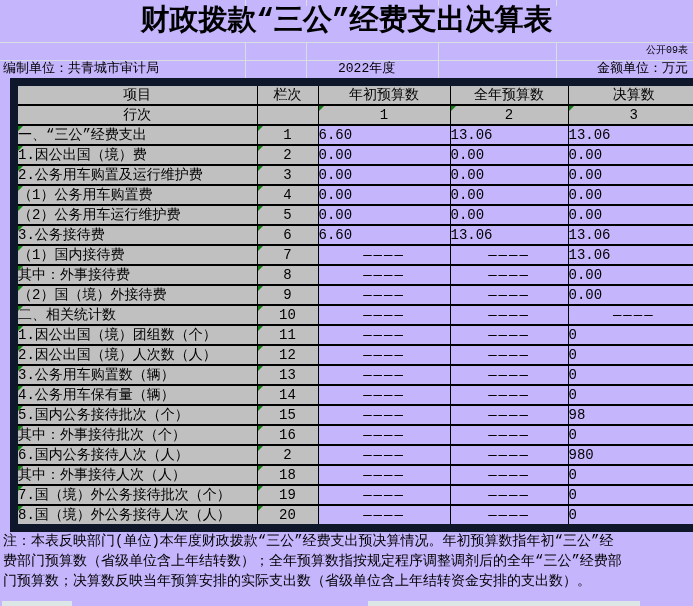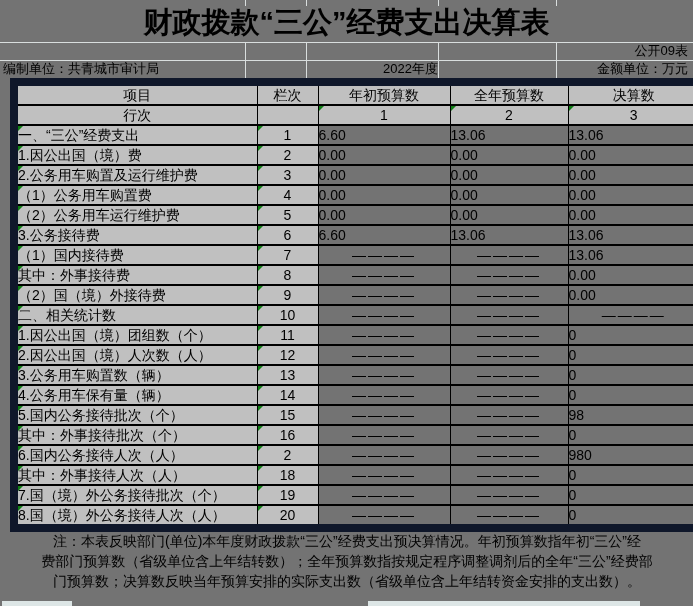--- a/index.html
+++ b/index.html
@@ -1,36 +1,36 @@
 <!DOCTYPE html>
 <html><head>
 <meta charset="utf-8">
 <style>
   html,body{margin:0;padding:0;background:#fff;}
   .page{
-    position:relative;width:693px;height:606px;background:#737373;
-    font-family:Liberation Sans, sans-serif;color:#000;
+    position:relative;width:693px;height:606px;background:#c4b5fd;
+    font-family:Liberation Mono, monospace;color:#000;
     overflow:hidden;
   }
   
   .vline{position:absolute;width:1px;background:#d9dede;}
   .hline{position:absolute;height:1px;background:#d9dede;}
 
   .title{
     position:absolute;top:2px;left:0;width:693px;height:40px;
     line-height:40px;text-align:center;font-size:29px;font-weight:bold;
     white-space:nowrap;
   }
   .meta1{
     position:absolute;top:42px;left:0;width:688px;height:18px;
-    font-size:13px;line-height:18px;text-align:right;
+    font-size:10px;line-height:18px;text-align:right;
   }
   .meta2{position:absolute;top:60px;left:0;width:693px;height:32px;font-size:13px;line-height:18px;}
   .meta2 .left{position:absolute;left:3px;top:0;}
-  .meta2 .mid{position:absolute;left:306px;width:132px;top:0;text-align:right;}
+  .meta2 .mid{position:absolute;left:306px;width:132px;top:0;text-align:left;padding-left:32px;}
   .meta2 .right{position:absolute;right:5px;top:0;}
 
   table.sheet{
     position:absolute;top:78px;left:10px;width:689px;
     border-collapse:collapse;table-layout:fixed;
     border:8px solid #0f172a;
   }
   table.sheet td{
     border:1px solid #000;border-bottom-width:2px;
     padding:0;height:18px;line-height:18px;font-size:14px;
@@ -47,21 +47,21 @@
   .ind2{padding-left:25px;}
   .ind3{padding-left:35px;}
   .ind4{padding-left:70px;}
   .tri{
     position:absolute;top:0;left:0;width:0;height:0;
     border-top:5px solid #0f7d14;border-right:5px solid transparent;
     display:block;
   }
   .note{
     position:absolute;top:531px;left:3px;width:688px;
-    font-size:14px;line-height:20px;text-align:center;
+    font-size:14px;line-height:20px;
   }
   .stub{position:absolute;height:5px;background:#dde6e6;}
 </style>
 </head>
 <body>
 
 <div class="page">
 
   <div class="vline" style="left:245px;top:0;height:6px;"></div>
   <div class="vline" style="left:306px;top:0;height:6px;"></div>

